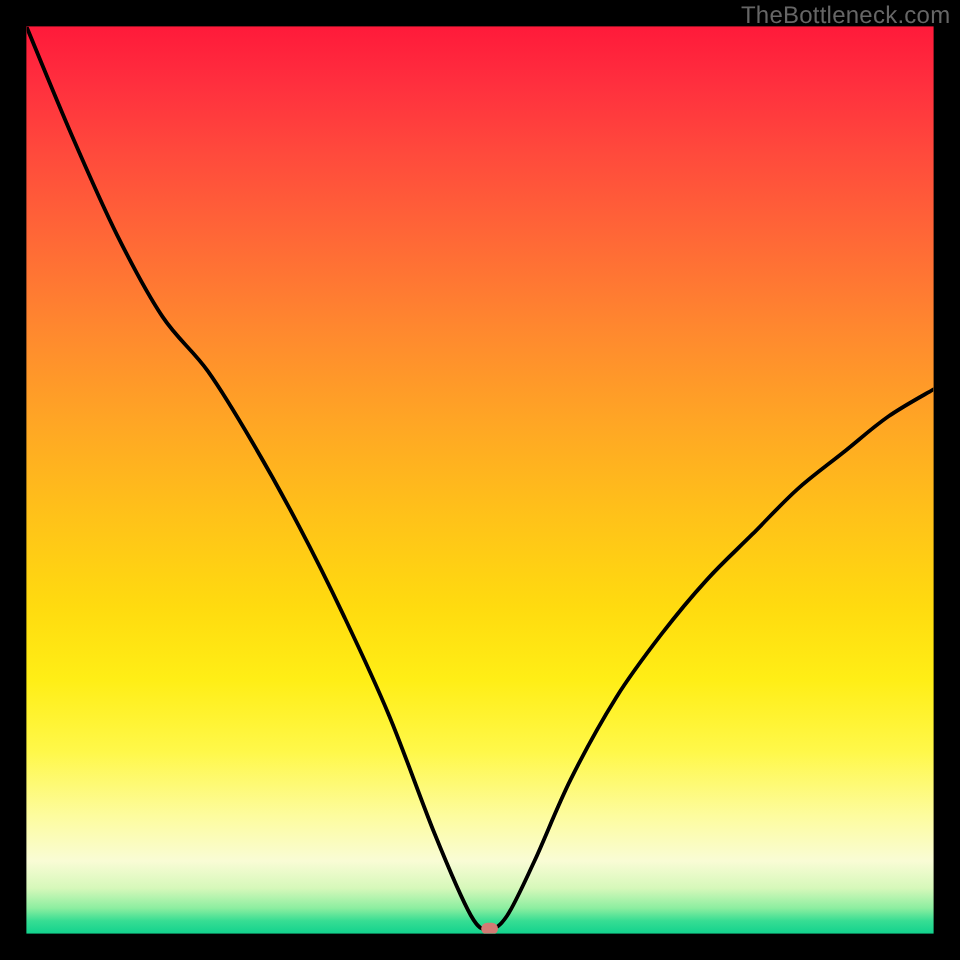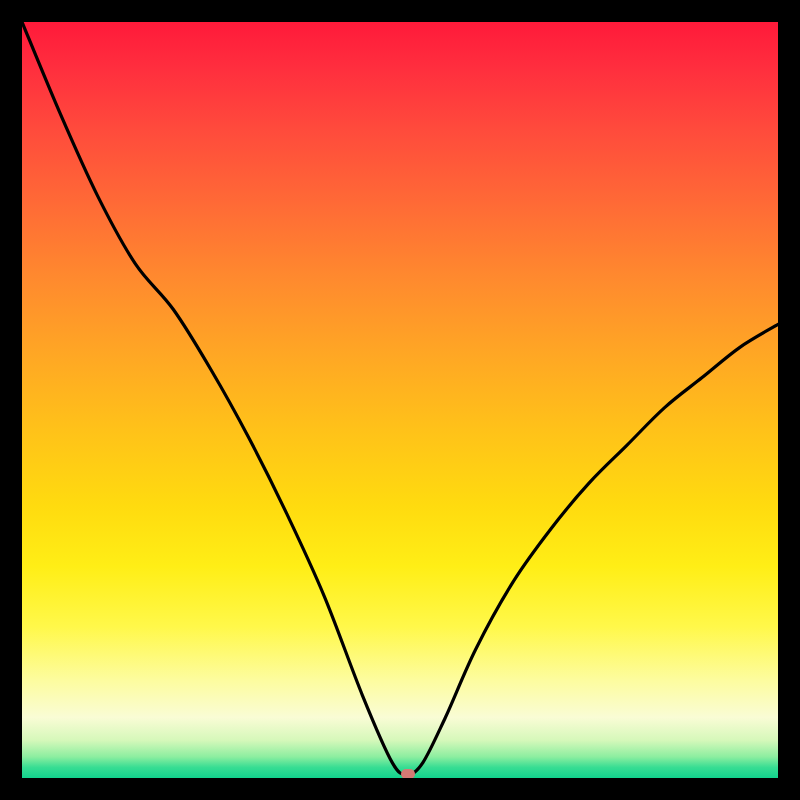--- a/index.html
+++ b/index.html
@@ -69,20 +69,21 @@
     background: #d37a74;
     z-index: 3;
     transform: translate(-50%, -50%);
   }
 </style>
 </head>
 <body>
 
 <div class="outer">
 
+  <div class="watermark">TheBottleneck.com</div>
 
   <div class="plot-area">
 
     <svg class="curve" viewBox="0 0 756 756" preserveAspectRatio="none">
       <path fill="none" stroke="#000" stroke-width="3.2" stroke-linecap="round" stroke-linejoin="round" d="M 0.0 0.0 C 6.3 15.1, 25.2 61.7, 37.8 90.7 C 50.4 119.7, 63.0 148.7, 75.6 173.9 C 88.2 199.1, 100.8 223.0, 113.4 241.9 C 126.0 260.8, 138.6 269.6, 151.2 287.3 C 163.8 304.9, 176.4 326.3, 189.0 347.8 C 201.6 369.2, 214.2 391.9, 226.8 415.8 C 239.4 439.7, 252.0 464.9, 264.6 491.4 C 277.2 517.9, 289.8 544.3, 302.4 574.6 C 315.0 604.8, 328.9 645.1, 340.2 672.8 C 351.5 700.6, 362.9 727.6, 370.4 740.9 C 378.0 754.1, 380.5 752.2, 385.6 752.2 C 390.6 752.2, 394.4 750.3, 400.7 740.9 C 407.0 731.4, 414.5 714.4, 423.4 695.5 C 432.2 676.6, 442.3 650.2, 453.6 627.5 C 464.9 604.8, 478.8 579.6, 491.4 559.4 C 504.0 539.3, 516.6 522.9, 529.2 506.5 C 541.8 490.1, 554.4 475.0, 567.0 461.2 C 579.6 447.3, 592.2 436.0, 604.8 423.4 C 617.4 410.8, 630.0 396.9, 642.6 385.6 C 655.2 374.2, 667.8 365.4, 680.4 355.3 C 693.0 345.2, 705.6 333.9, 718.2 325.1 C 730.8 316.3, 749.7 306.2, 756.0 302.4"></path>
     </svg>
 
     <div class="marker" style="left: 385.56px; top: 752.22px;"></div>
 
   </div>

